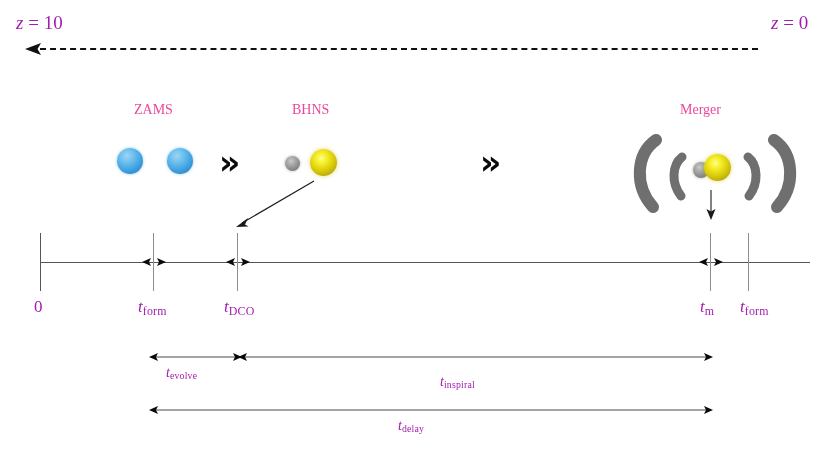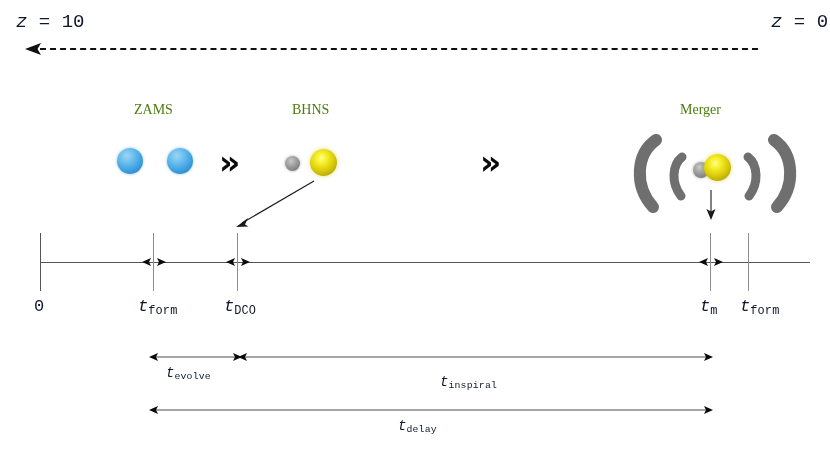--- a/index.html
+++ b/index.html
@@ -4,34 +4,34 @@
 <style>
   html,body{margin:0;padding:0;background:#ffffff;}
   body{
     width:830px;height:467px;position:relative;overflow:hidden;
     font-family:"Liberation Serif","DejaVu Serif",serif;
     -webkit-font-smoothing:antialiased;
   }
   .abs{position:absolute;}
   
   .math{
-    font-family:Liberation Mono, monospace;
-    color:#0f172a;white-space:nowrap;line-height:1;
+    font-family:Liberation Serif, serif;
+    color:#a21caf;white-space:nowrap;line-height:1;
   }
   .math i{font-style:italic;}
   .math sub{
     font-style:normal;font-size:0.70em;vertical-align:-0.22em;
     letter-spacing:0.2px;
   }
   .zlab{font-size:19px;}
   .ticklab{font-size:17px;}
   .measlab{font-size:14px;}
   .objlab{
     font-family:"Liberation Serif","DejaVu Serif",serif;
-    font-size:14px;color:#4d7c0f;white-space:nowrap;line-height:1;
+    font-size:14px;color:#ec4899;white-space:nowrap;line-height:1;
   }
   
   .axisline{background:#555555;height:1px;}
   .tick{background:#8d8d8d;width:1.4px;}
   .tick0{background:#555555;width:1.2px;}
   .dashline{
     height:0;border-top:2px dashed #111111;
   }
   
   .chev{

